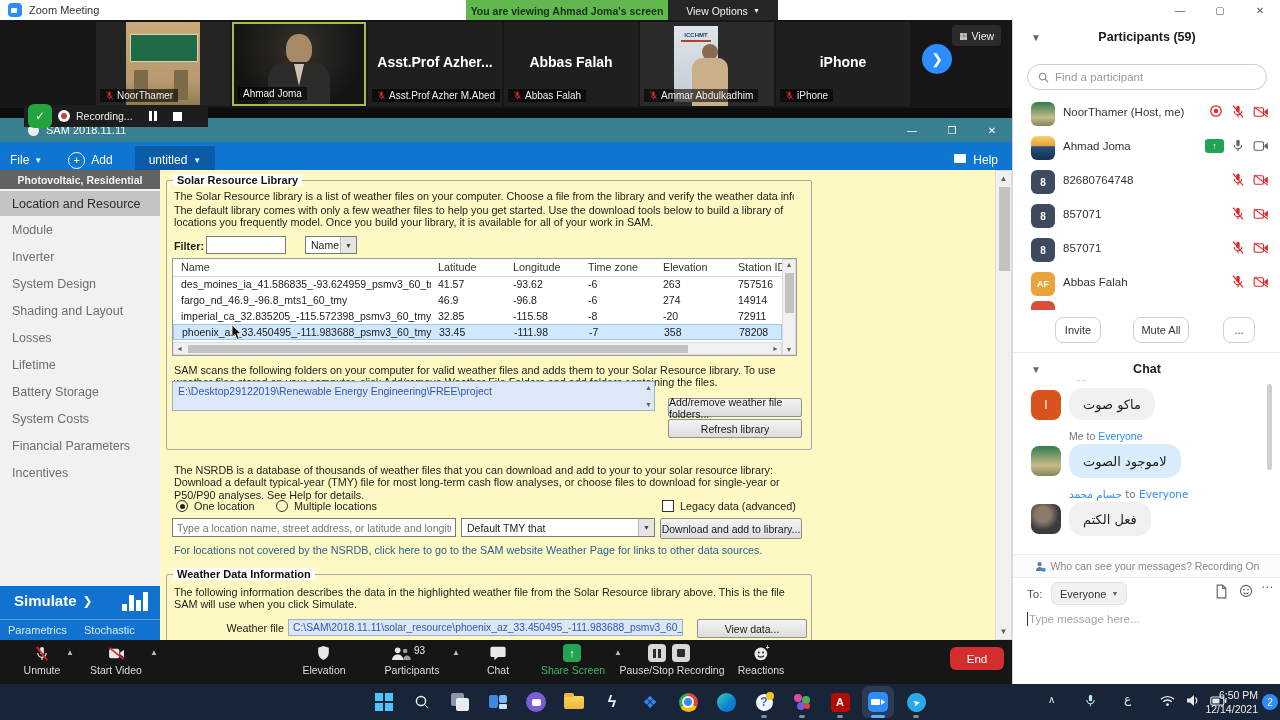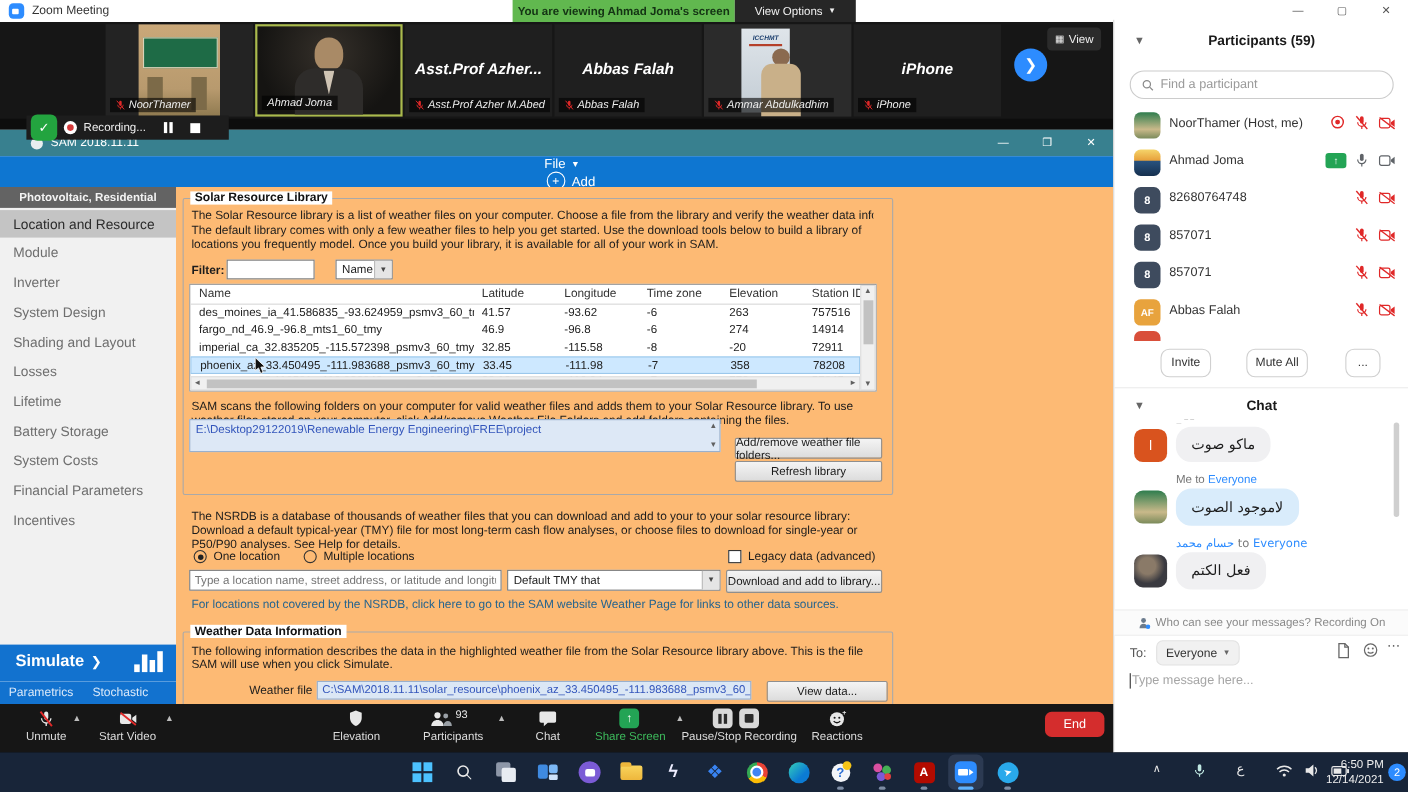--- a/index.html
+++ b/index.html
@@ -13,35 +13,35 @@
   
   #ztitle{left:0;top:0;width:1280px;height:20px;background:#ffffff;border-bottom:1px solid #e2e2e2;}
   .zm-ico{width:14px;height:14px;border-radius:4px;background:#2d8cff;position:relative;}
   .zm-ico:after{content:"";position:absolute;left:3px;top:4.5px;width:6px;height:5px;background:#fff;border-radius:1px;}
   .wbtn{width:40px;height:20px;display:flex;align-items:center;justify-content:center;color:#555;font-size:10px;}
   #banner{background:#61b84f;color:#143314;font-size:10.5px;font-weight:bold;display:flex;align-items:center;justify-content:center;}
   #viewopts{background:#262626;color:#f0f0f0;font-size:10.5px;display:flex;align-items:center;justify-content:center;gap:5px;}
 
   
   #strip{left:0;top:20px;width:1012px;height:88px;background:#161616;}
-  .tile{position:absolute;top:2px;height:84px;width:134px;background:#1f1f1f;overflow:hidden;font-style:italic;}
+  .tile{position:absolute;top:2px;height:84px;width:134px;background:#1f1f1f;overflow:hidden;}
   .tile .chip{position:absolute;left:4px;bottom:4px;background:rgba(0,0,0,.6);color:#eee;font-size:10px;
               padding:1px 5px;display:flex;align-items:center;gap:3px;}
   .tile .bigname{position:absolute;left:0;right:0;top:32px;text-align:center;color:#fff;font-weight:bold;font-size:14px;}
 
   
   #recbar{left:24px;top:105px;width:150px;height:22px;background:#1d1d1d;display:flex;align-items:center;gap:6px;padding-left:4px;}
   #shield{left:28px;top:104px;width:24px;height:24px;background:#23a43f;border-radius:6px;color:#fff;font-size:12px;
           display:flex;align-items:center;justify-content:center;z-index:6;}
 
   
   #sam{left:0;top:118px;width:1012px;height:522px;background:#fff;}
   #samtitle{left:0;top:0;width:1012px;height:24px;background:#38808f;color:#fff;}
-  #sammenu{left:0;top:24px;width:1012px;height:36px;background:#0e76d1;color:#fff;flex-direction:column;}
-  #sambody{left:0;top:52px;width:1012px;height:470px;background:#fdba74;overflow:hidden;padding-left:36px;}
+  #sammenu{left:0;top:24px;width:1012px;height:36px;background:#0e76d1;color:#fff;}
+  #sambody{left:0;top:52px;width:1012px;height:470px;background:#fef9c3;overflow:hidden;}
   #sidebar{position:absolute;left:0;top:0;width:160px;height:470px;background:#f1f1f1;}
   .side-item{position:absolute;left:0;width:160px;height:25px;display:flex;align-items:center;padding-left:12px;
              box-sizing:border-box;color:#6e6e6e;font-size:12.5px;cursor:default;}
   .side-item.active{background:#c4c4c4;color:#2b2b2b;}
   .fieldset{position:absolute;border:1px solid #a9a9a9;border-radius:2px;}
   .legend{position:absolute;top:-7px;left:6px;background:#fff;padding:0 4px;font-size:11px;font-weight:bold;color:#111;}
   .p{position:absolute;font-size:10.8px;color:#1c1c1c;line-height:12.3px;}
   .btn{position:absolute;background:linear-gradient(#f4f4f4,#dcdcdc);border:1px solid #8f8f8f;font-size:10.5px;color:#1a1a1a;
        display:flex;align-items:center;justify-content:center;border-radius:2px;}
   .input{position:absolute;background:#fff;border:1px solid #7a7a7a;font-size:10.5px;color:#555;box-sizing:border-box;padding:0 4px;

